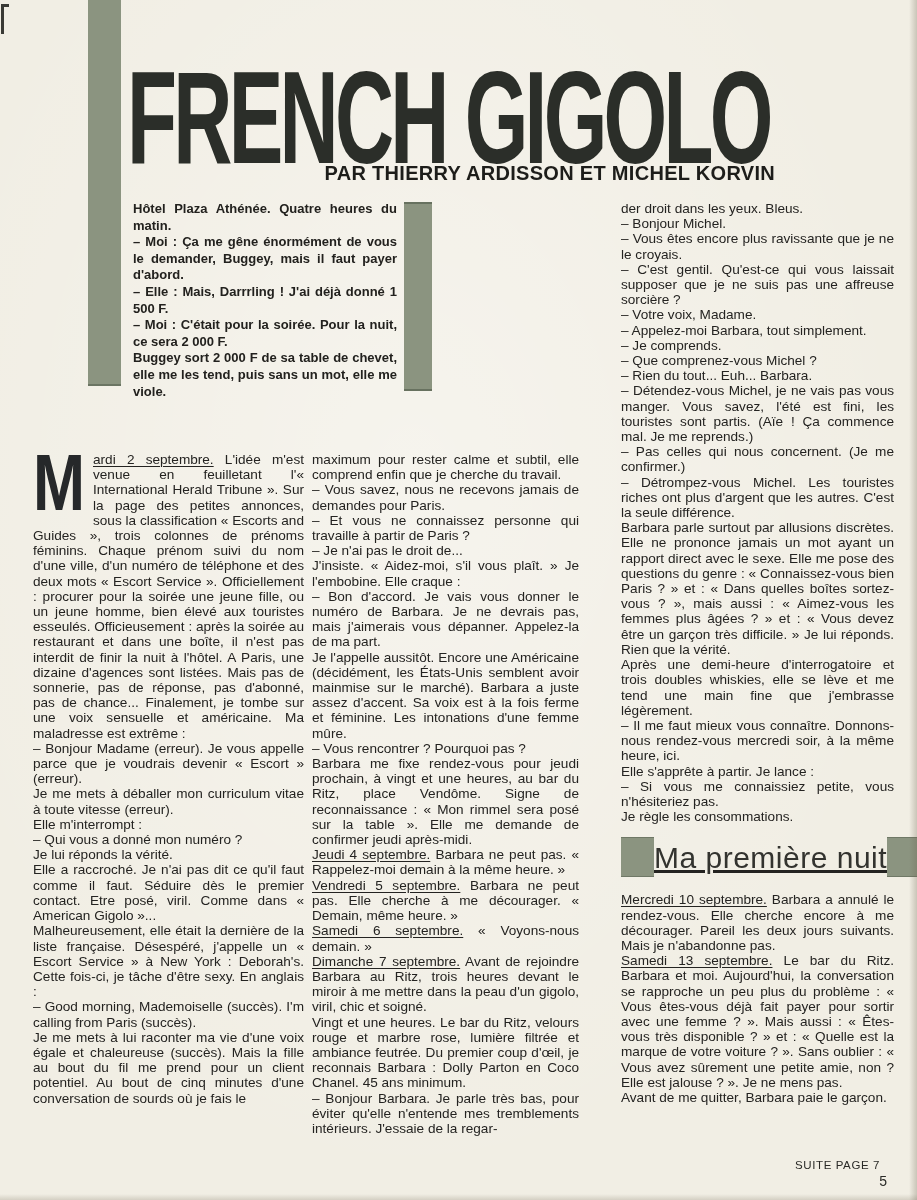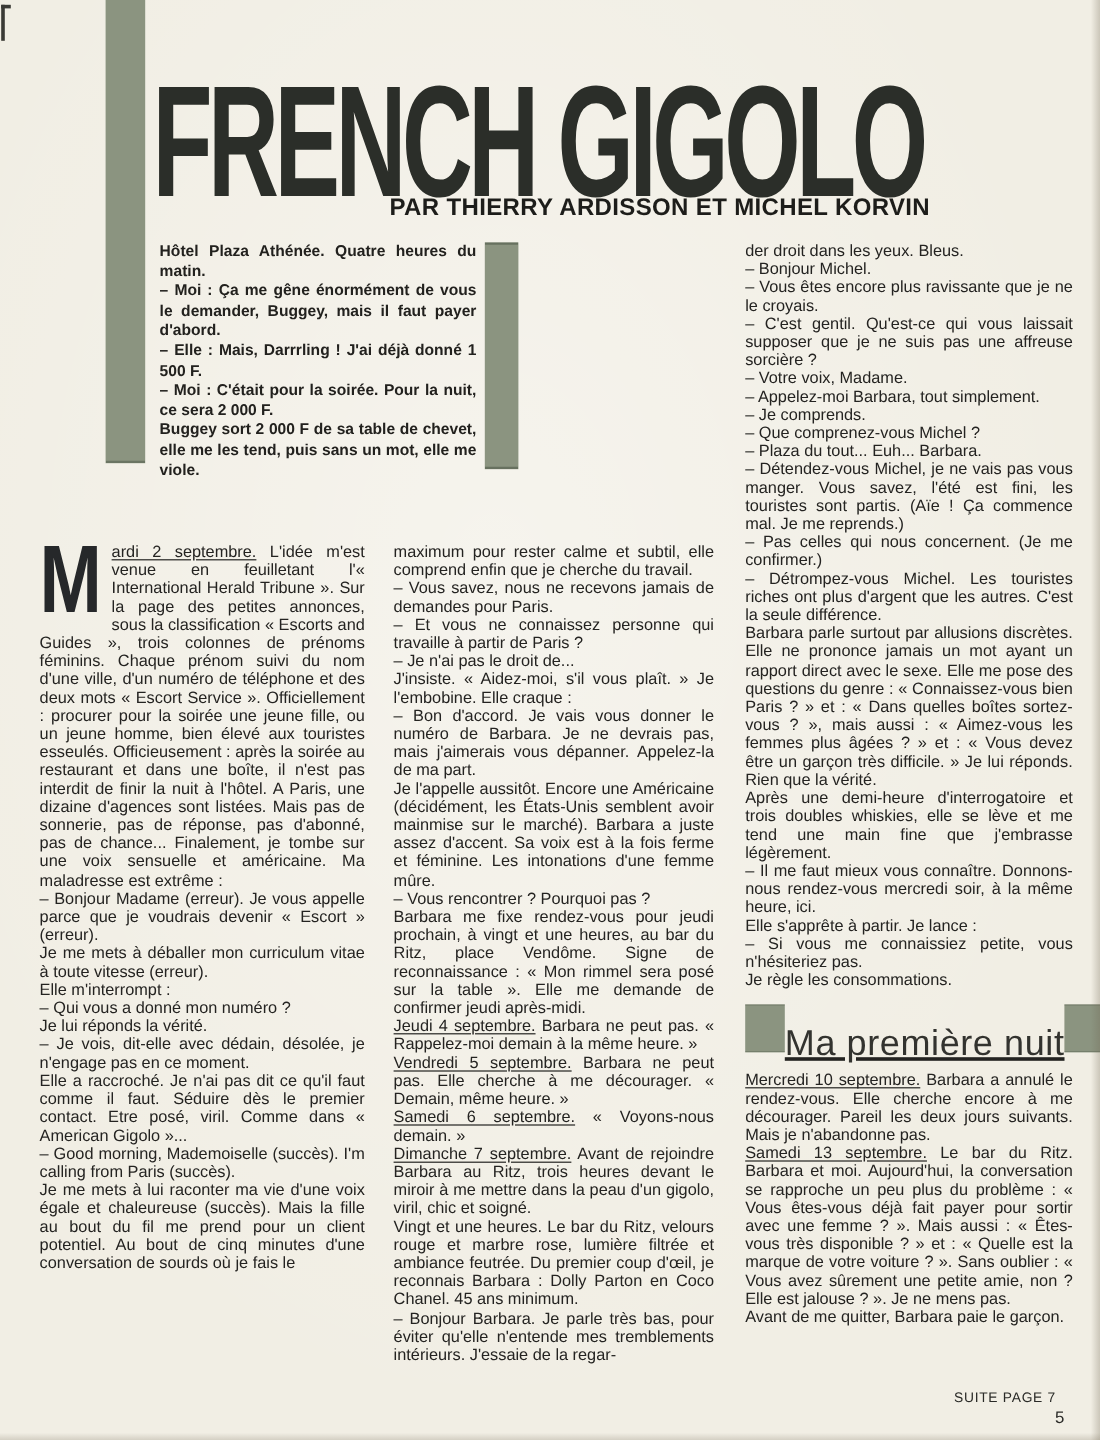--- a/index.html
+++ b/index.html
@@ -51,35 +51,35 @@
     font-size:13px; line-height:16.6px; text-align:justify;
     color:#22211e;
     font-weight:bold;
   }
   .intro p { margin:0; }
 
   
   .col { position:absolute; font-size:13.6px; line-height:15.2px; text-align:justify; color:#242321; }
   .col p { margin:0; }
   .col1 { left:33px;  top:452px; width:271px; }
-  .col2 { left:328px; top:452px; width:267px; }
+  .col2 { left:312px; top:452px; width:267px; }
   .col3 { left:621px; top:201px; width:273px; }
 
   .date-underline { text-decoration:underline; text-underline-offset:2px; }
 
   .dropcap {
     float:left; width:52px; height:58px; overflow:visible;
     font-weight:bold; font-size:80px; line-height:58px; letter-spacing:-2px;
     transform:scaleX(.78); transform-origin:0 0;
     margin:2px 8px 2px 0; color:#26282a;
   }
 
   
   .section-heading {
-    display:flex; align-items:flex-end; margin:13px 0 15px;text-decoration:underline;
+    display:flex; align-items:center; margin:13px 0 15px;text-decoration:underline;
   }
   .section-heading .sq {
     width:33px; height:40px; background:var(--accent,#8b9480); flex:0 0 auto;
     box-shadow:inset 0 1px 0 rgba(60,70,55,.35), inset 0 -1px 0 rgba(60,70,55,.35);
   }
   .section-heading .heading-text {
     flex:1; text-align:center;
     font-size:30px; font-weight:400; letter-spacing:.5px; color:#33332f;
     white-space:nowrap;
   }
@@ -108,22 +108,22 @@
     </div>
   <div class="intro-bar"></div>
 
   <div class="col col1">
       <p><span class="dropcap">M</span><span class="date-underline">ardi 2 septembre.</span> L'idée m'est venue en feuilletant l'« International Herald Tribune ». Sur la page des petites annonces, sous la classification « Escorts and Guides », trois colonnes de prénoms féminins. Chaque prénom suivi du nom d'une ville, d'un numéro de téléphone et des deux mots « Escort Service ». Officiellement : procurer pour la soirée une jeune fille, ou un jeune homme, bien élevé aux touristes esseulés. Officieusement : après la soirée au restaurant et dans une boîte, il n'est pas interdit de finir la nuit à l'hôtel. A Paris, une dizaine d'agences sont listées. Mais pas de sonnerie, pas de réponse, pas d'abonné, pas de chance... Finalement, je tombe sur une voix sensuelle et américaine. Ma maladresse est extrême :</p>
       <p>– Bonjour Madame (erreur). Je vous appelle parce que je voudrais devenir « Escort » (erreur).</p>
       <p>Je me mets à déballer mon curriculum vitae à toute vitesse (erreur).</p>
       <p>Elle m'interrompt :</p>
       <p>– Qui vous a donné mon numéro ?</p>
       <p>Je lui réponds la vérité.</p>
-      <p>– Je vois, dit-elle avec dédain, désolée, je n'engage pas en ce moment.</p>
       <p>Elle a raccroché. Je n'ai pas dit ce qu'il faut comme il faut. Séduire dès le premier contact. Etre posé, viril. Comme dans « American Gigolo »...</p>
+      <p>Malheureusement, elle était la dernière de la liste française. Désespéré, j'appelle un « Escort Service » à New York : Deborah's. Cette fois-ci, je tâche d'être sexy. En anglais :</p>
       <p>– Good morning, Mademoiselle (succès). I'm calling from Paris (succès).</p>
       <p>Je me mets à lui raconter ma vie d'une voix égale et chaleureuse (succès). Mais la fille au bout du fil me prend pour un client potentiel. Au bout de cinq minutes d'une conversation de sourds où je fais le</p>
     </div>
   <div class="col col2">
       <p>maximum pour rester calme et subtil, elle comprend enfin que je cherche du travail.</p>
       <p>– Vous savez, nous ne recevons jamais de demandes pour Paris.</p>
       <p>– Et vous ne connaissez personne qui travaille à partir de Paris ?</p>
       <p>– Je n'ai pas le droit de...</p>
       <p>J'insiste. « Aidez-moi, s'il vous plaît. » Je l'embobine. Elle craque :</p>
       <p>– Bon d'accord. Je vais vous donner le numéro de Barbara. Je ne devrais pas, mais j'aimerais vous dépanner. Appelez-la de ma part.</p>
@@ -141,21 +141,21 @@
   <div class="col col3">
     <div>
         <p>der droit dans les yeux. Bleus.</p>
         <p>– Bonjour Michel.</p>
         <p>– Vous êtes encore plus ravissante que je ne le croyais.</p>
         <p>– C'est gentil. Qu'est-ce qui vous laissait supposer que je ne suis pas une affreuse sorcière ?</p>
         <p>– Votre voix, Madame.</p>
         <p>– Appelez-moi Barbara, tout simplement.</p>
         <p>– Je comprends.</p>
         <p>– Que comprenez-vous Michel ?</p>
-        <p>– Plaza du tout... Euh... Barbara.</p>
+        <p>– Rien du tout... Euh... Barbara.</p>
         <p>– Détendez-vous Michel, je ne vais pas vous manger. Vous savez, l'été est fini, les touristes sont partis. (Aïe ! Ça commence mal. Je me reprends.)</p>
         <p>– Pas celles qui nous concernent. (Je me confirmer.)</p>
         <p>– Détrompez-vous Michel. Les touristes riches ont plus d'argent que les autres. C'est la seule différence.</p>
         <p>Barbara parle surtout par allusions discrètes. Elle ne prononce jamais un mot ayant un rapport direct avec le sexe. Elle me pose des questions du genre : « Connaissez-vous bien Paris ? » et : « Dans quelles boîtes sortez-vous ? », mais aussi : « Aimez-vous les femmes plus âgées ? » et : « Vous devez être un garçon très difficile. » Je lui réponds. Rien que la vérité.</p>
         <p>Après une demi-heure d'interrogatoire et trois doubles whiskies, elle se lève et me tend une main fine que j'embrasse légèrement.</p>
         <p>– Il me faut mieux vous connaître. Donnons-nous rendez-vous mercredi soir, à la même heure, ici.</p>
         <p>Elle s'apprête à partir. Je lance :</p>
         <p>– Si vous me connaissiez petite, vous n'hésiteriez pas.</p>
         <p>Je règle les consommations.</p>
       </div>

